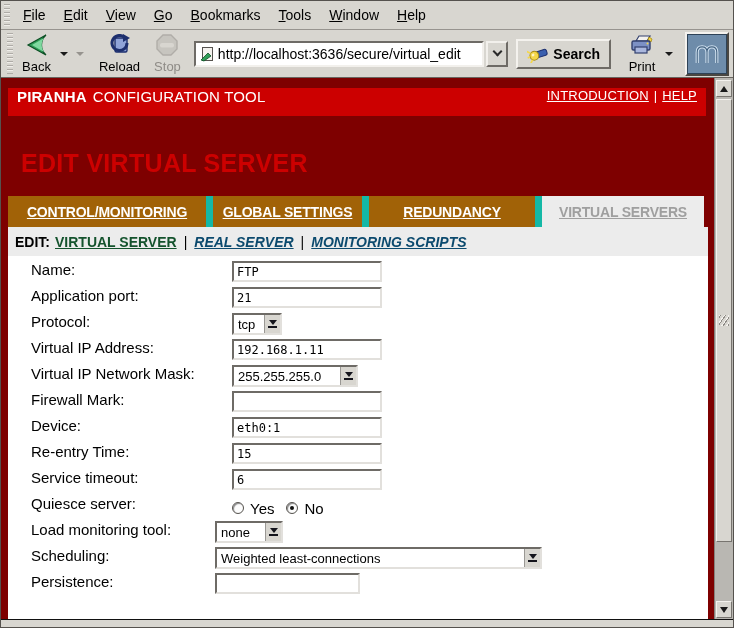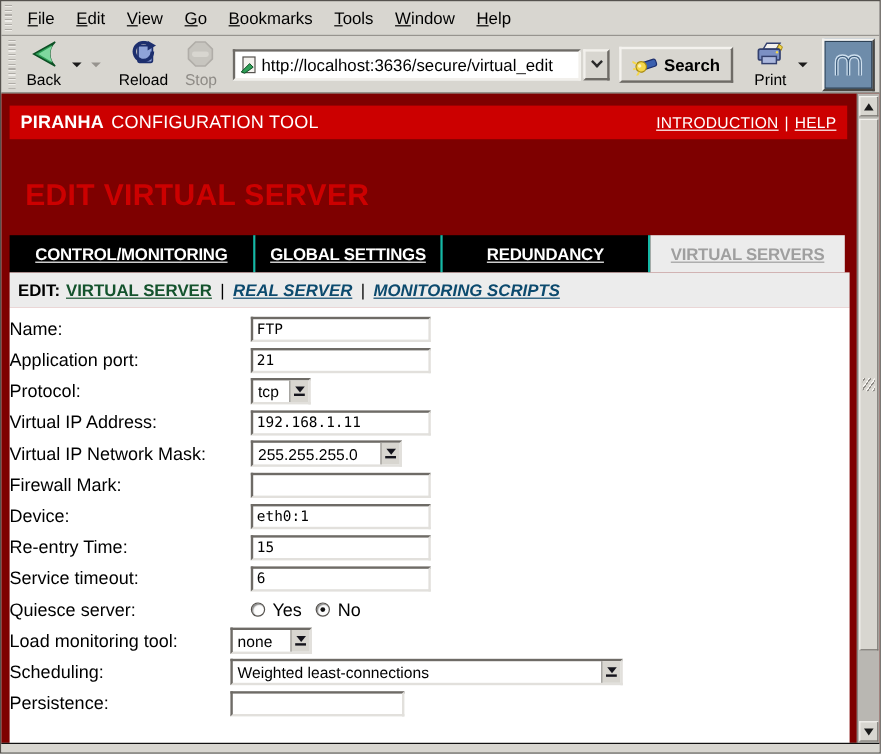--- a/index.html
+++ b/index.html
@@ -41,43 +41,43 @@
     background:#d8d6d0; border:2px solid; border-color:#f4f2ee #6e6b66 #6e6b66 #f4f2ee;
     font-weight:bold; font-size:14px; margin-right:12px;}
   .logo-btn{width:44px;height:44px; margin:0 1px 0 8px; background:#6e8caa;
     border:2px solid; border-color:#f4f2ee #4a4742 #4a4742 #f4f2ee;
     box-shadow:inset 0 0 0 1px #2e4256;
     display:flex; align-items:center; justify-content:center;}
   
   .viewport{position:absolute; left:0; right:0; top:77px; height:542px; background:#7e0000;}
   .page{position:absolute; left:0; top:0; bottom:0; right:19px; overflow:hidden;}
   .redbar{position:absolute; left:7px; right:8px; top:10px; height:28px; background:#cc0000;
-    display:flex; align-items:center; padding:0 9px; color:#fff; font-size:15px;}
+    display:flex; align-items:flex-start; padding:0 9px; color:#fff; font-size:15px;}
   .brand{font-weight:bold; letter-spacing:.2px;}
   .product{margin-left:6px; letter-spacing:.2px;}
   .hspacer{flex:1;}
   .hlink{color:#fff; text-decoration:underline; font-size:13px; letter-spacing:.2px; cursor:pointer;}
   .hsep{margin:0 5px; font-size:13px;}
   .page-title{position:absolute; left:20px; top:71px; font-size:25px; font-weight:bold;
     color:#cc0000; letter-spacing:.3px;}
   .tabs{position:absolute; left:7px; top:118px; height:31px; display:flex;}
-  .tab{height:31px; background:#000000; color:#fff; font-size:14px; font-weight:bold;
+  .tab{height:31px; background:#a16207; color:#fff; font-size:14px; font-weight:bold;
     letter-spacing:-.2px; text-decoration:underline; display:flex; align-items:center;
-    justify-content:center; border-right:2px solid #14b8a6; cursor:pointer;}
+    justify-content:center; border-right:7px solid #14b8a6; cursor:pointer;}
   .tab:last-child{border-right:none;}
   .tab.active{background:#ececec; color:#9f9f9f; cursor:default;}
   .subnav{position:absolute; left:7px; right:6px; top:149px; height:29px; background:#ececec;
     display:flex; align-items:center; padding-left:7px; font-size:14px; font-weight:bold;}
   .sn-prefix{margin-right:5px;}
   .sn-current{color:#14532d; text-decoration:underline;}
   .sn-sep{margin:0 7px; font-weight:normal;}
   .sn-link{color:#0c4a6e; text-decoration:underline; cursor:pointer;font-style:italic;}
   .formarea{position:absolute; left:7px; right:6px; top:178px; height:364px; background:#fff;
     overflow:hidden; padding-top:5px;}
-  .frow{display:flex; align-items:center; height:26px; padding-left:0; font-size:15px;}
+  .frow{display:flex; height:26px; padding-left:23px; font-size:15px;}
   .flabel{width:201px; flex:none;}
   .frow.narrow .flabel{width:184px;}
   .tinput{height:21px; border:2px solid; border-color:#6e6b66 #e2e0dc #e2e0dc #6e6b66;
     font-family:"DejaVu Sans Mono",monospace; font-size:12px; padding:0 3px; background:#fff; color:#000;}
   .fselect{height:22px; display:inline-flex; align-items:stretch; background:#fff;
     border:2px solid; border-color:#6e6b66 #e2e0dc #e2e0dc #6e6b66; cursor:pointer;}
   .fselect-text{flex:1; display:flex; align-items:center; padding-left:4px; font-size:13px;
     white-space:nowrap; overflow:hidden;}
   .fselect-arrow{width:16px; flex:none; background:#d8d6d0; border-left:1px solid #9a9894;
     display:flex; flex-direction:column; align-items:center; justify-content:center;}

